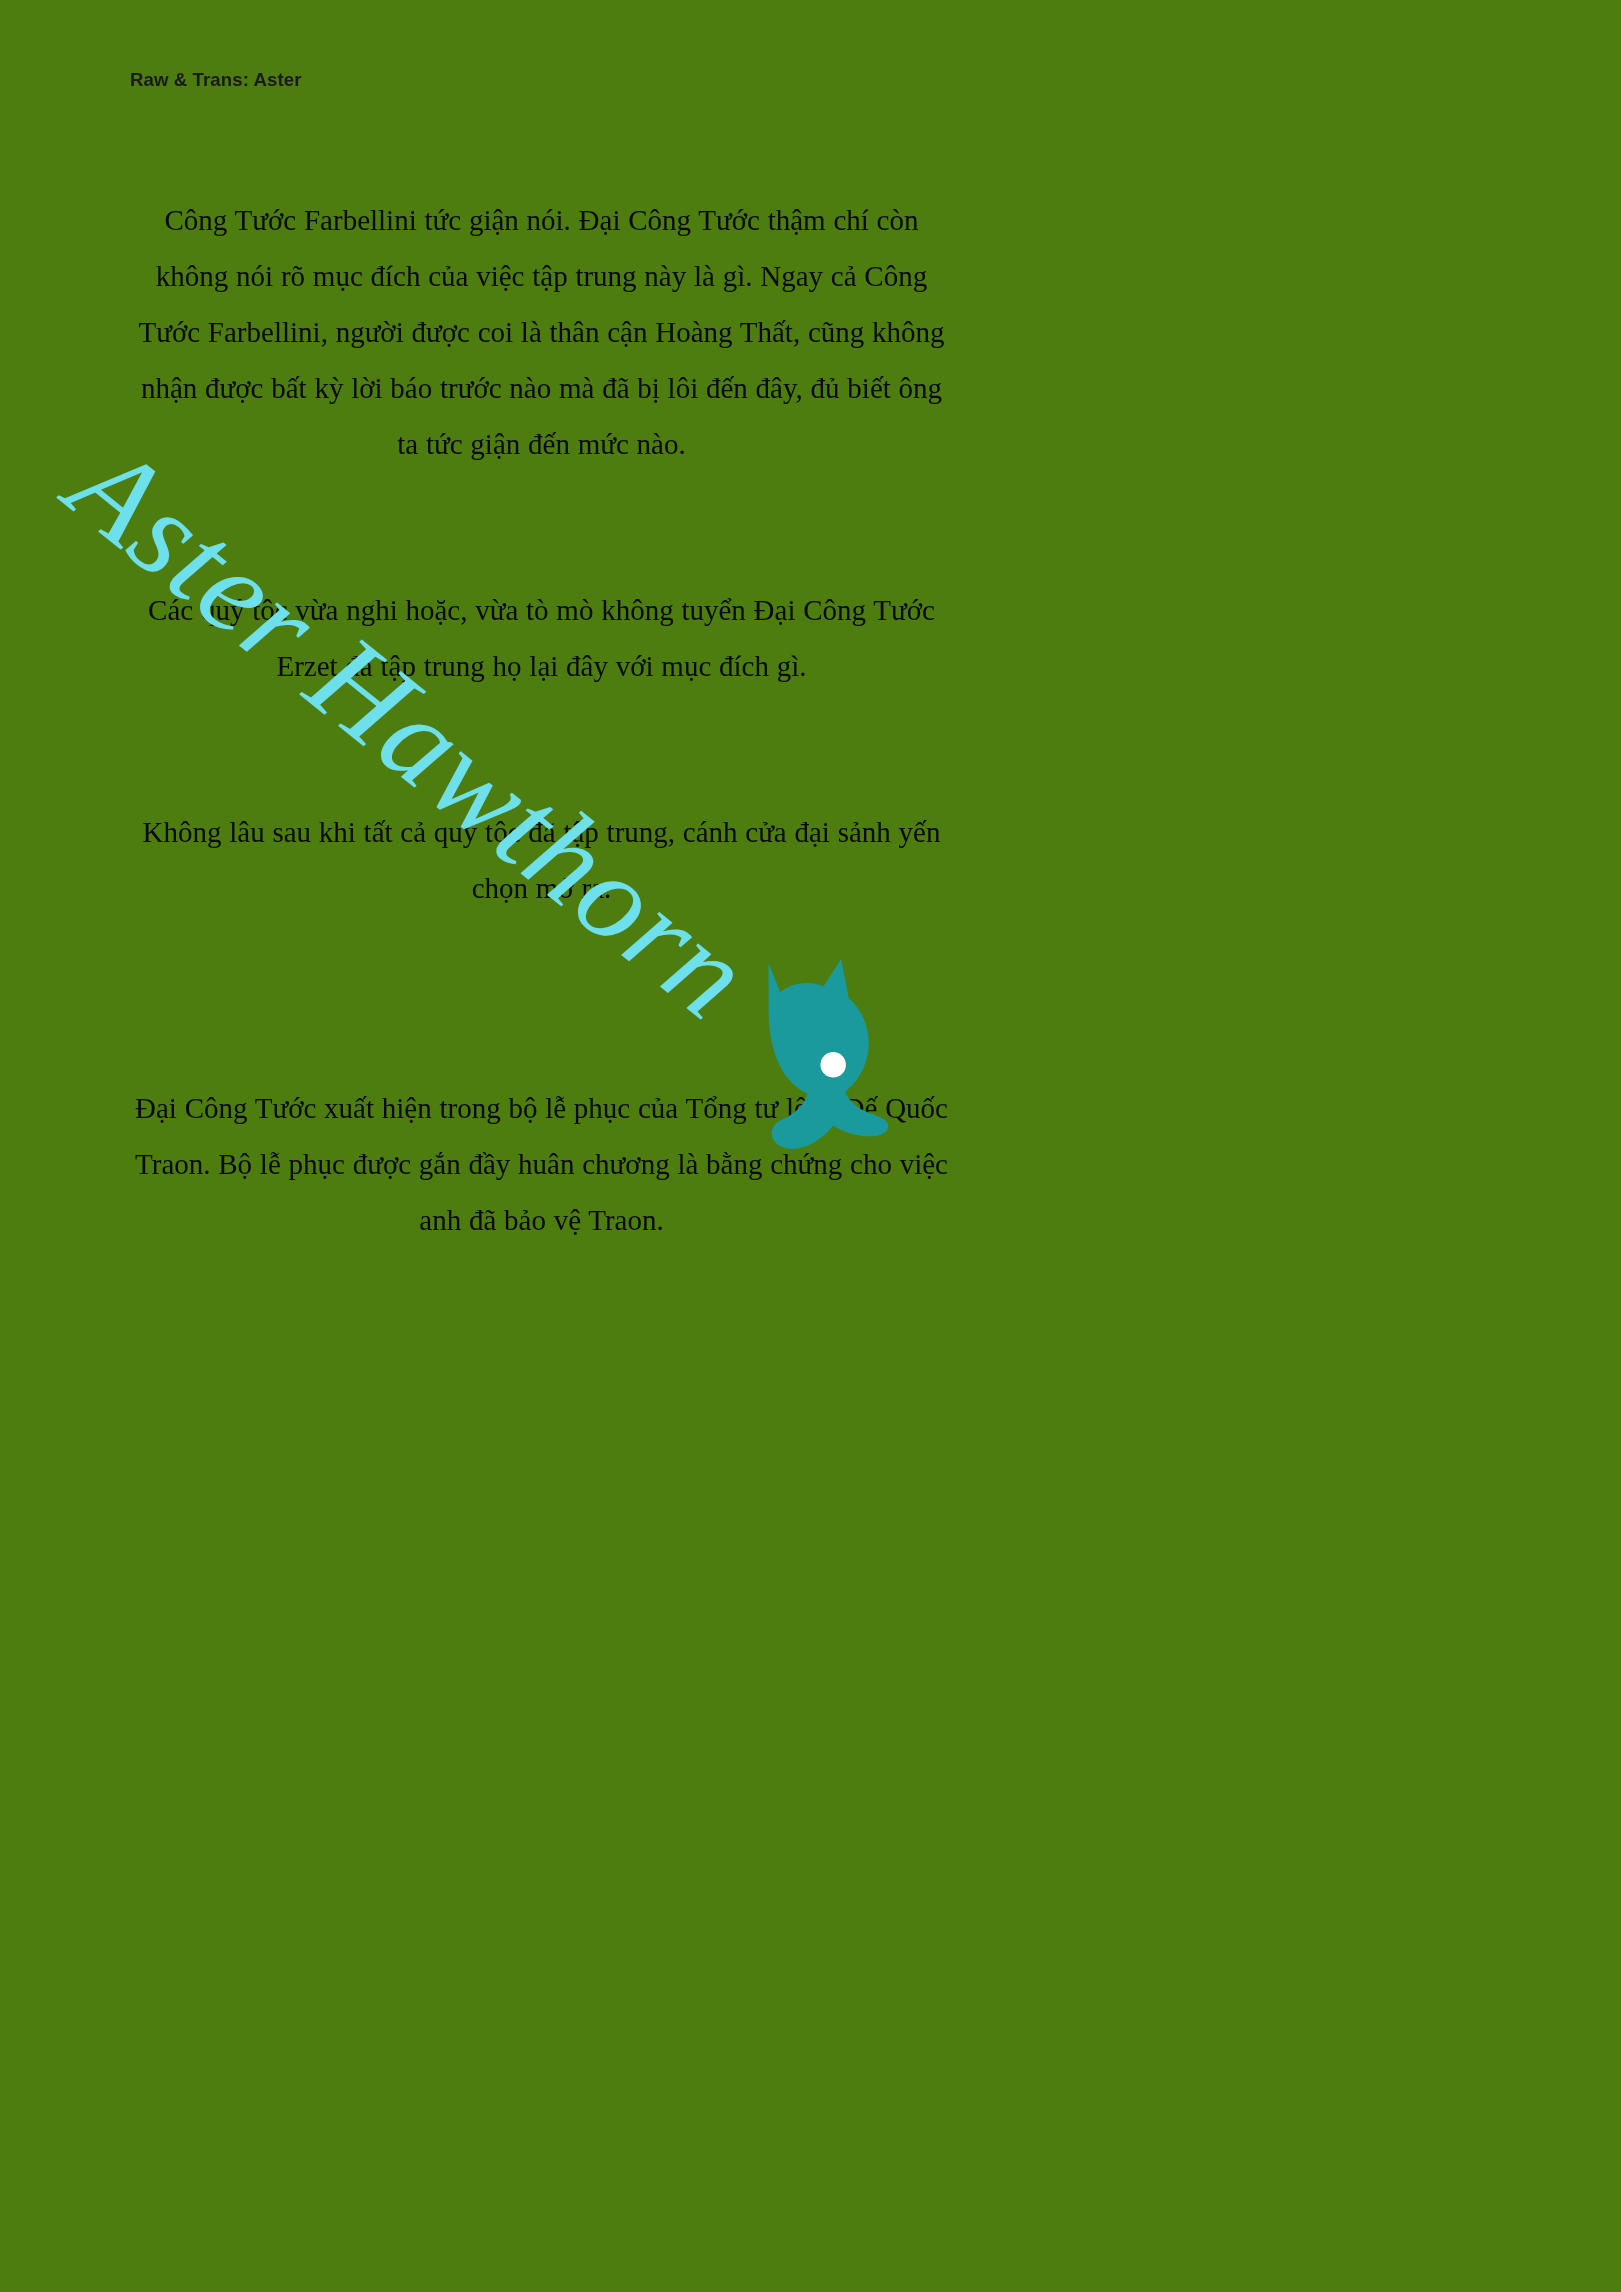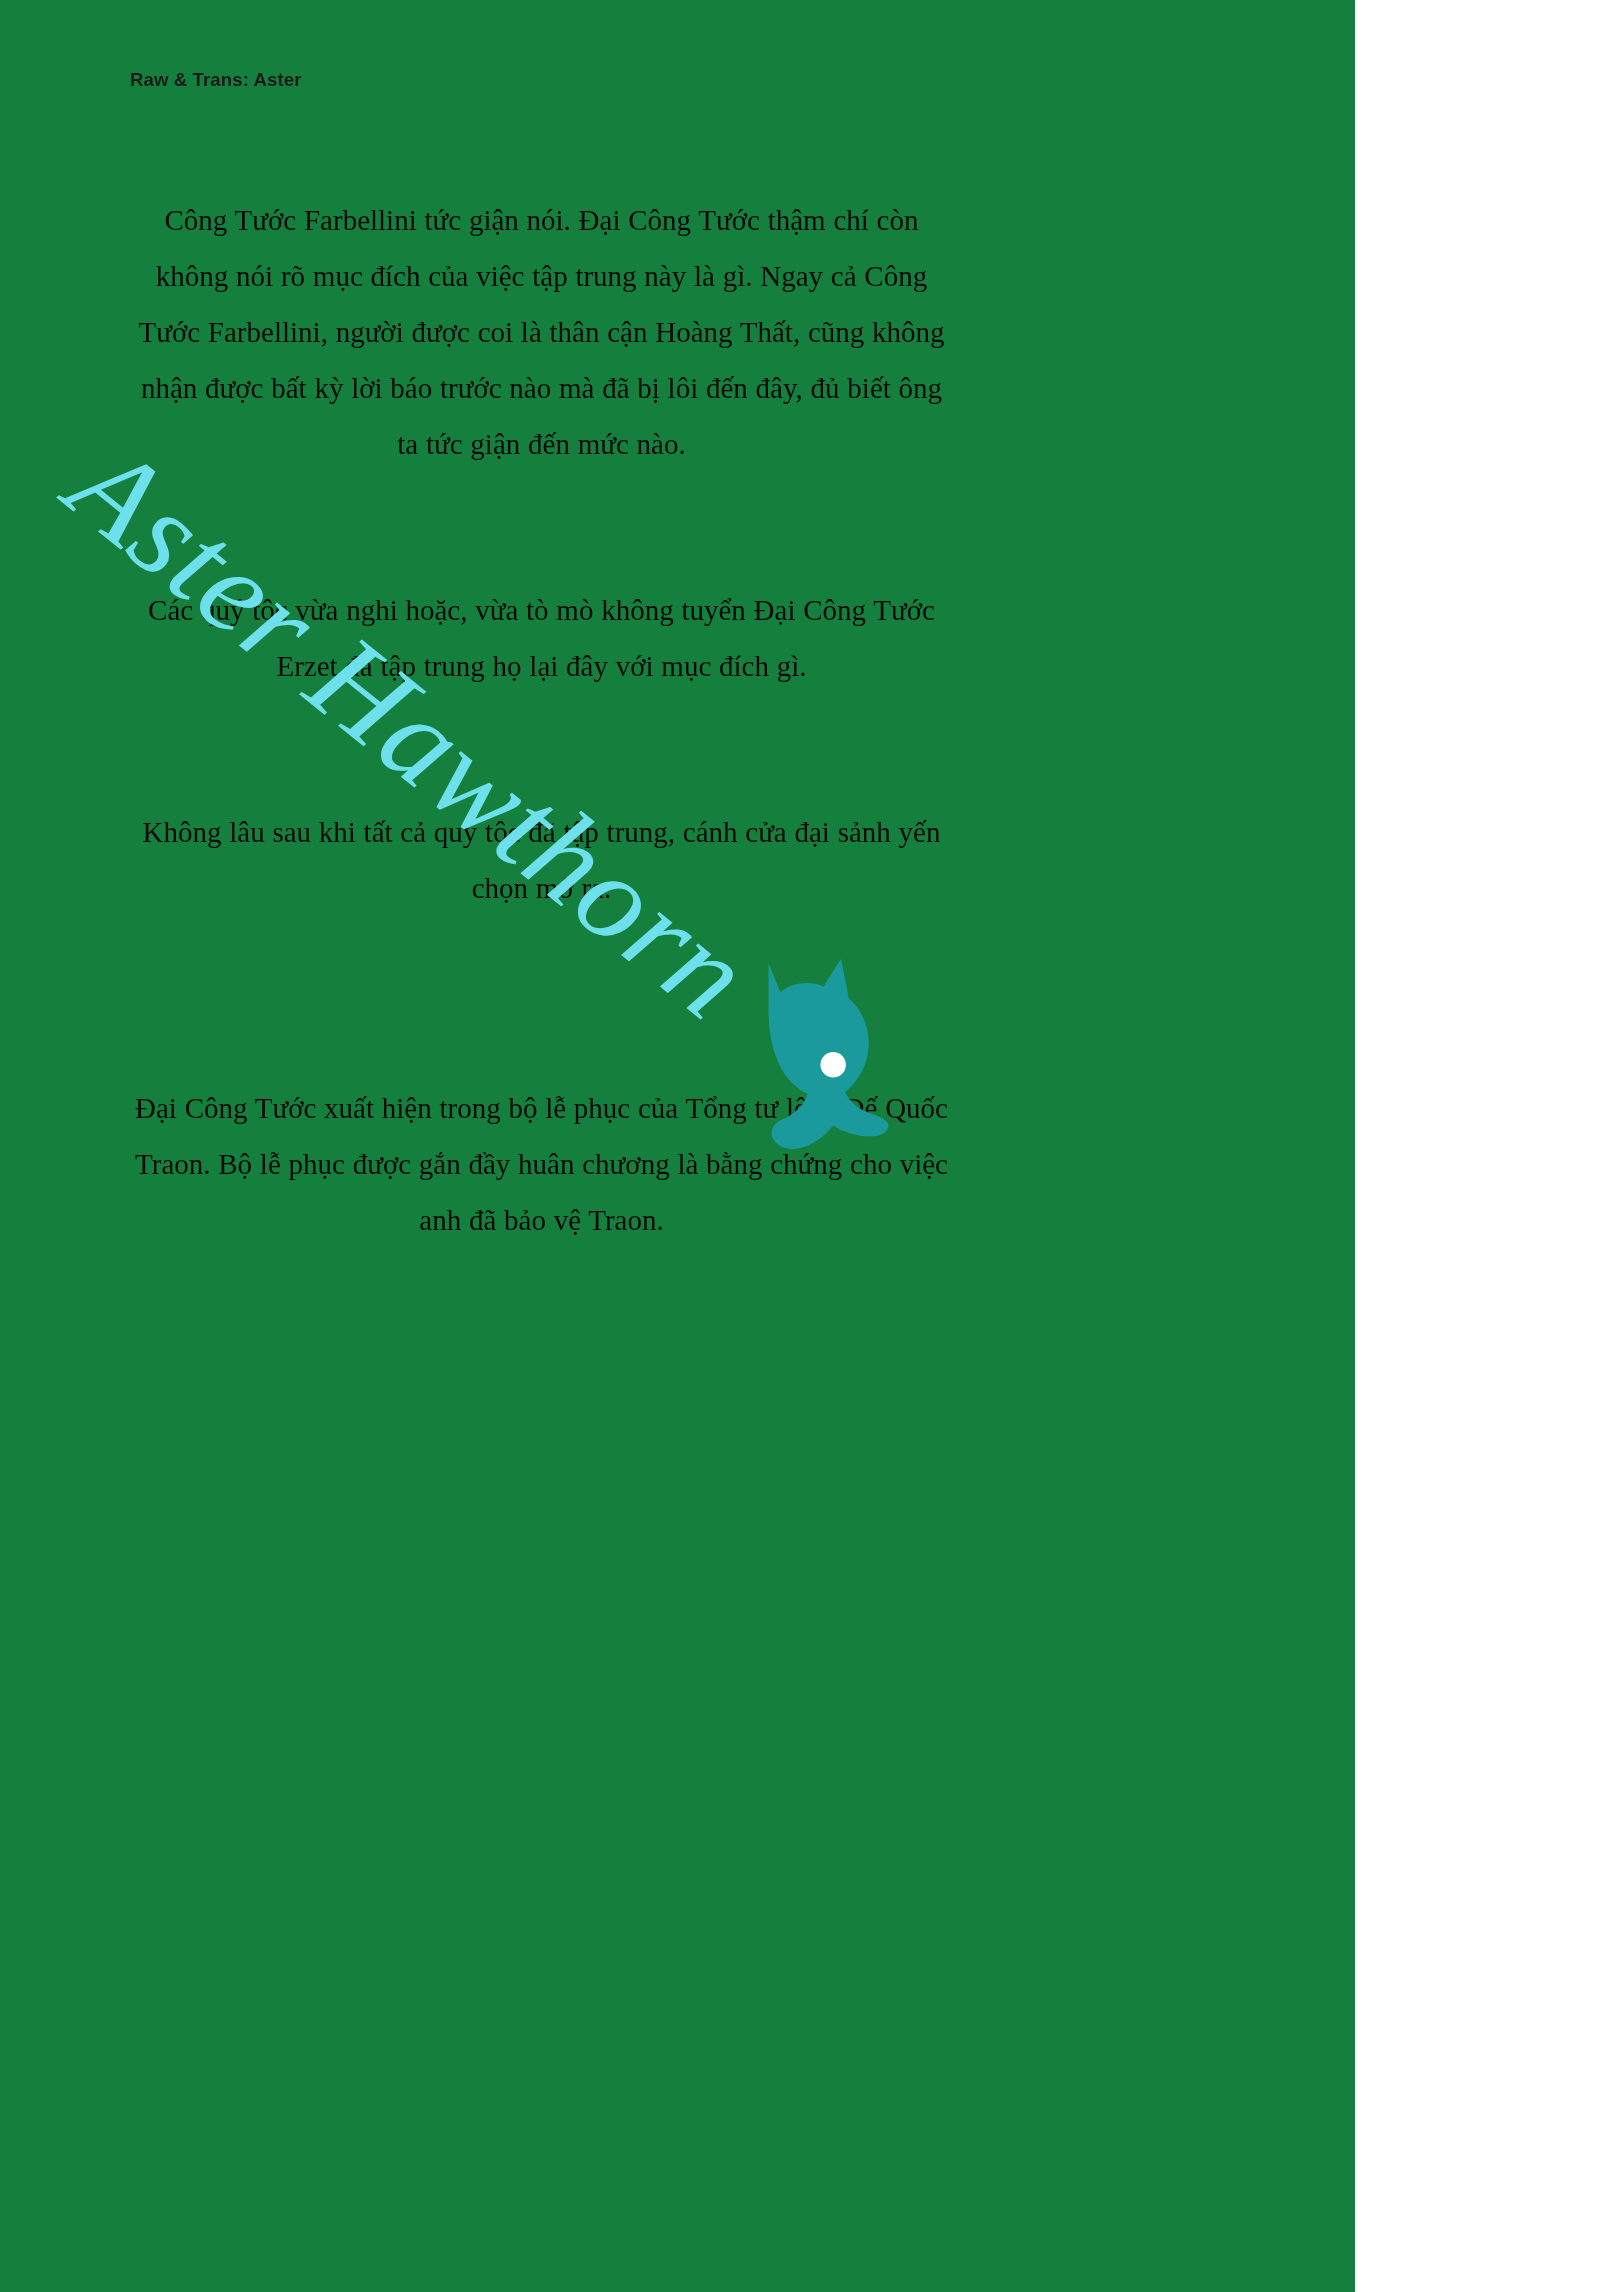--- a/index.html
+++ b/index.html
@@ -2,23 +2,23 @@
 <html><head>
 <meta charset="utf-8">
 <style>
   html, body {
     margin: 0;
     padding: 0;
     background: #ffffff;
   }
   .page {
     position: relative;
-    width: 1355px;
+    width: 1621px;
     height: 2293px;
-    background: #15803d;
+    background: #4d7c0f;
     overflow: hidden;
     font-family: "Liberation Serif", "DejaVu Serif", serif;
   }
 
   
   .doc-header {
     position: absolute;
     left: 130px;
     top: 69px;
     font-family: "Liberation Sans", "DejaVu Sans", sans-serif;

